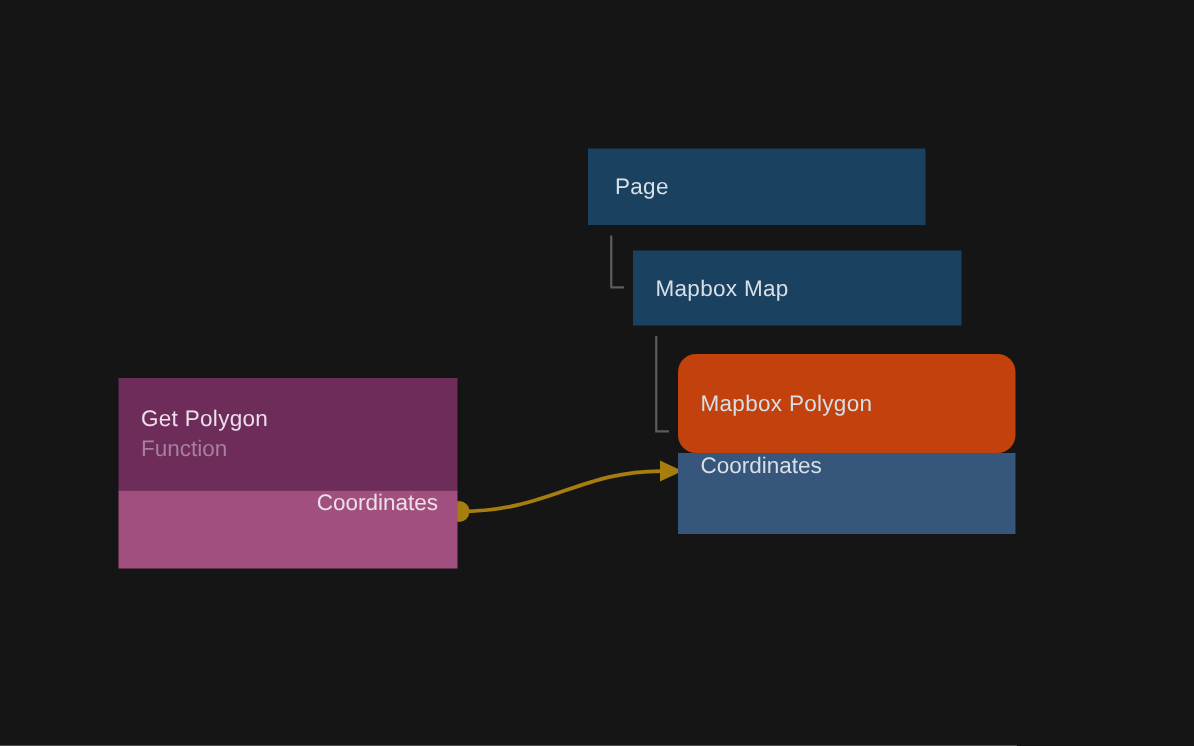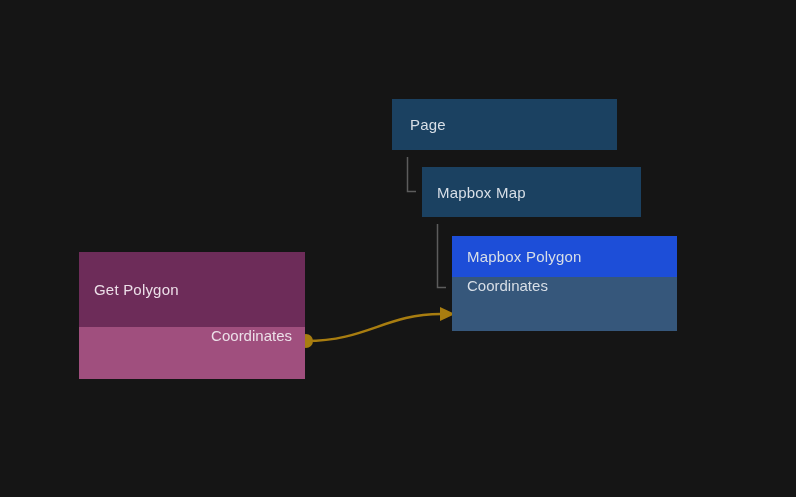--- a/index.html
+++ b/index.html
@@ -68,40 +68,41 @@
     <g style="pointer-events:stroke">
       <path d="M 306 341 C 366 341 386 314 441 314" fill="none" stroke-width="2.5" stroke="#a87d10"></path>
       <polygon points="440,307 455,314 440,321" fill="#a87d10"></polygon>
       <circle cx="306" cy="341" r="7" fill="#a87d10"></circle>
     </g>
   </svg>
 
   <div class="node" style="left:79px; top:252px; width:226px;">
     <div class="node-header" style="height: 75px; background-color: rgb(109, 44, 89);">
       <div class="node-title purple-title">Get Polygon</div>
+      <div class="node-subtitle" style="color: rgb(168, 127, 158);">Function</div>
     </div>
     <div class="port-row align-right purple-title" style="height: 52px; background-color: rgb(160, 79, 126);">
       <span>Coordinates</span>
     </div>
   </div>
 
   <div class="node" style="left:392px; top:99px; width:225px;">
     <div class="node-header" style="height: 51px; padding-left: 18px; background-color: rgb(27, 65, 97);">
       <div class="node-title" style="color: rgb(216, 223, 231);">Page</div>
     </div>
   </div>
 
   <div class="node" style="left:422px; top:167px; width:219px;">
     <div class="node-header" style="height: 50px; background-color: rgb(27, 65, 97);">
       <div class="node-title" style="color: rgb(216, 223, 231);">Mapbox Map</div>
     </div>
   </div>
 
   <div class="node" style="left:452px; top:236px; width:225px;">
-    <div class="node-header" style="height: 41px; background-color: #1d4ed8;">
+    <div class="node-header" style="height: 66px; background-color: #c2410c; border-radius: 12px;">
       <div class="node-title" style="color: rgb(216, 223, 231);">Mapbox Polygon</div>
     </div>
     <div class="port-row" style="height: 54px; background-color: rgb(54, 87, 123);">
       <span style="color: rgb(216, 223, 231);">Coordinates</span>
     </div>
   </div>
 
 </div>
 
 </body></html>

